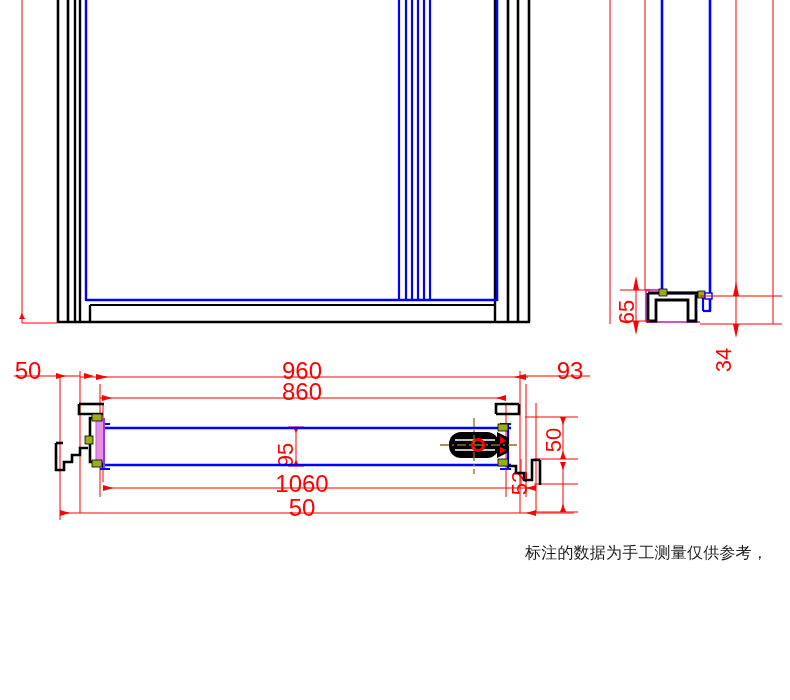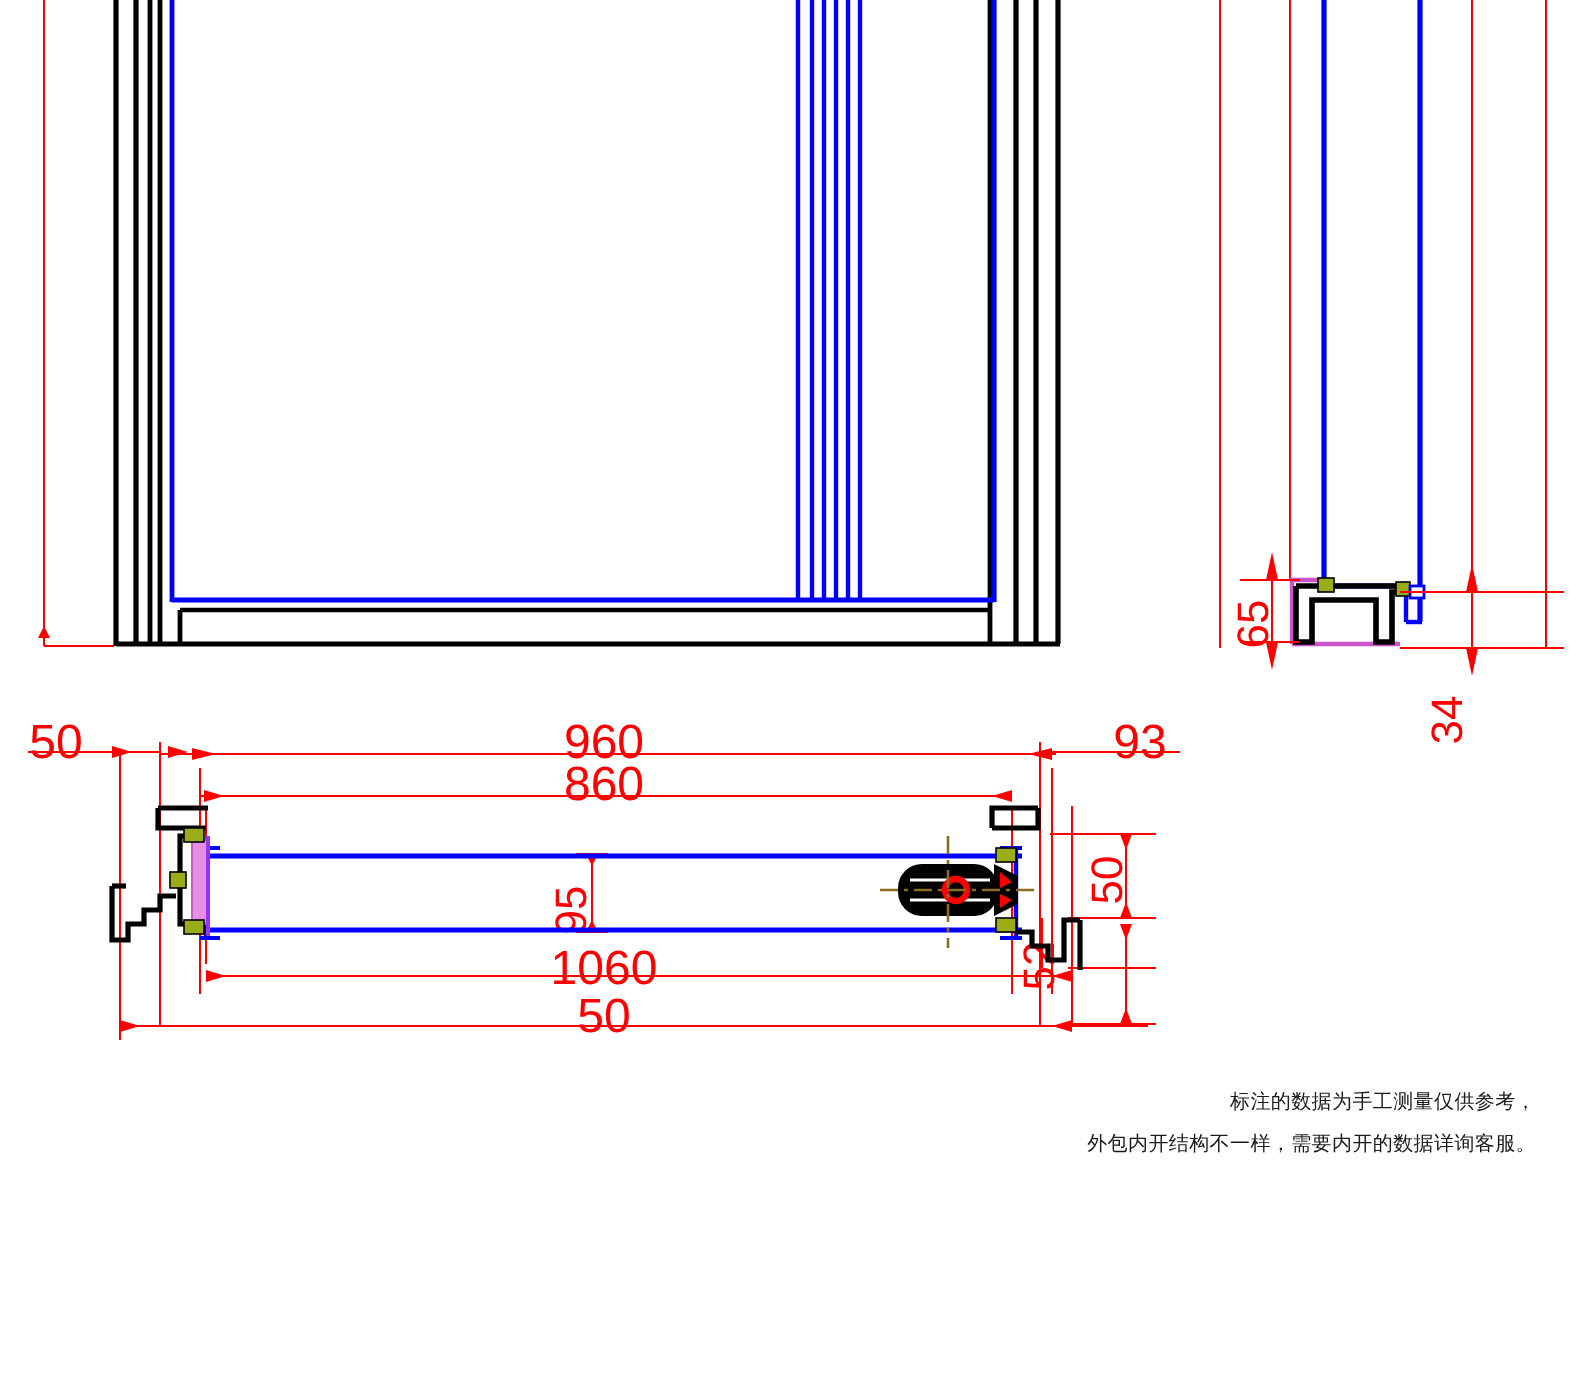--- a/index.html
+++ b/index.html
@@ -24,22 +24,22 @@
     display: block;
     width: 790px;
     height: 700px;
   }
   .notes {
     position: absolute;
     right: 22px;
     top: 542px;
     width: 420px;
     text-align: right;
-    font-family: Liberation Mono, monospace;
-    font-size: 10px;
+    font-family: Liberation Serif, serif;
+    font-size: 16px;
     line-height: 21px;
     color: #1b1b1b;
     letter-spacing: 0.2px;
   }
   .notes div { white-space: nowrap; }
 </style>
 </head>
 <body>
 
 <div id="drawing-root">
@@ -262,16 +262,15 @@
         </g>
 
         <rect x="498" y="424" width="10" height="7" fill="#9aad18" stroke="#000000" stroke-width="0.8"></rect>
         <rect x="498" y="459" width="10" height="7" fill="#9aad18" stroke="#000000" stroke-width="0.8"></rect>
       </g>
     </g>
   </svg>
 
   <div class="notes">
     <div>标注的数据为手工测量仅供参考，</div>
-    <div>外包内开结构不一样，需要内开的数据详询客服。</div>
   </div>
 
 </div>
 
 </body></html>

